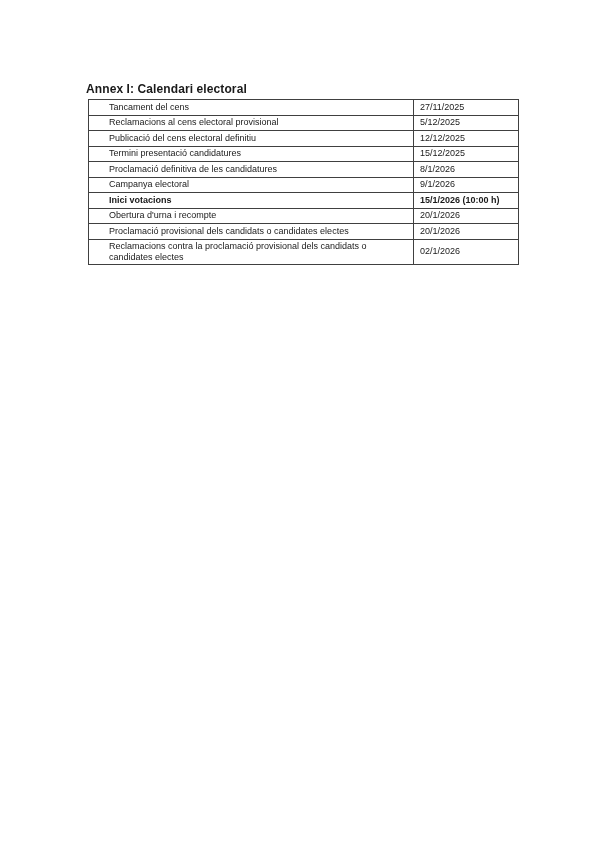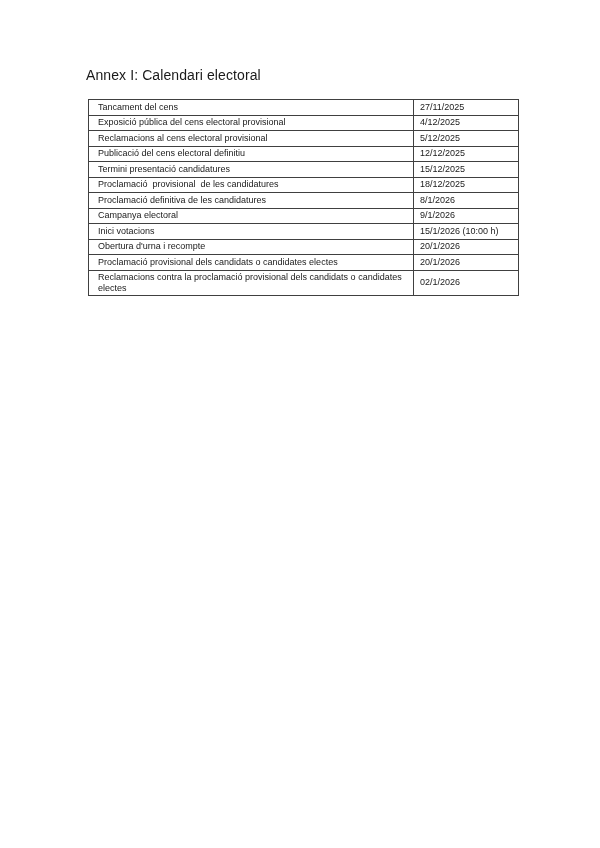--- a/index.html
+++ b/index.html
@@ -10,23 +10,23 @@
   body {
     width: 600px;
     height: 848px;
     position: relative;
     font-family: "Liberation Sans", "DejaVu Sans", sans-serif;
     color: #1a1a1a;
   }
   .page-title {
     position: absolute;
     left: 86px;
-    top: 67px;
-    font-size: 14px;
-    font-weight: normal;
+    top: 82px;
+    font-size: 12px;
+    font-weight: bold;
     letter-spacing: 0.1px;
     color: #1a1a1a;
   }
   table.calendar {
     position: absolute;
     left: 88px;
     top: 99px;
     width: 430px;
     border-collapse: collapse;
     table-layout: fixed;
@@ -35,61 +35,53 @@
   }
   table.calendar td {
     border: 1px solid #404040;
     vertical-align: middle;
     line-height: 11px;
     height: 15.5px;
     box-sizing: border-box;
   }
   td.event-cell {
     width: 325px;
-    padding: 1px 4px 1px 9px;
+    padding: 1px 4px 1px 20px;
     white-space: pre-wrap;
   }
   td.date-cell {
     width: 105px;
     padding: 1px 2px 1px 6px;
   }
   tr.bold td {
-    font-weight: normal;
+    font-weight: bold;
   }
 </style>
 </head>
 <body>
 
 <div class="page-title">Annex I: Calendari electoral</div>
 
 <table class="calendar">
   <tbody>
     <tr>
       <td class="event-cell">Tancament del cens</td>
       <td class="date-cell">27/11/2025</td>
     </tr>
     <tr>
-      <td class="event-cell">Exposició pública del cens electoral provisional</td>
-      <td class="date-cell">4/12/2025</td>
-    </tr>
-    <tr>
       <td class="event-cell">Reclamacions al cens electoral provisional</td>
       <td class="date-cell">5/12/2025</td>
     </tr>
     <tr>
       <td class="event-cell">Publicació del cens electoral definitiu</td>
       <td class="date-cell">12/12/2025</td>
     </tr>
     <tr>
       <td class="event-cell">Termini presentació candidatures</td>
       <td class="date-cell">15/12/2025</td>
-    </tr>
-    <tr>
-      <td class="event-cell">Proclamació  provisional  de les candidatures</td>
-      <td class="date-cell">18/12/2025</td>
     </tr>
     <tr>
       <td class="event-cell">Proclamació definitiva de les candidatures</td>
       <td class="date-cell">8/1/2026</td>
     </tr>
     <tr>
       <td class="event-cell">Campanya electoral</td>
       <td class="date-cell">9/1/2026</td>
     </tr>
     <tr class="bold">

